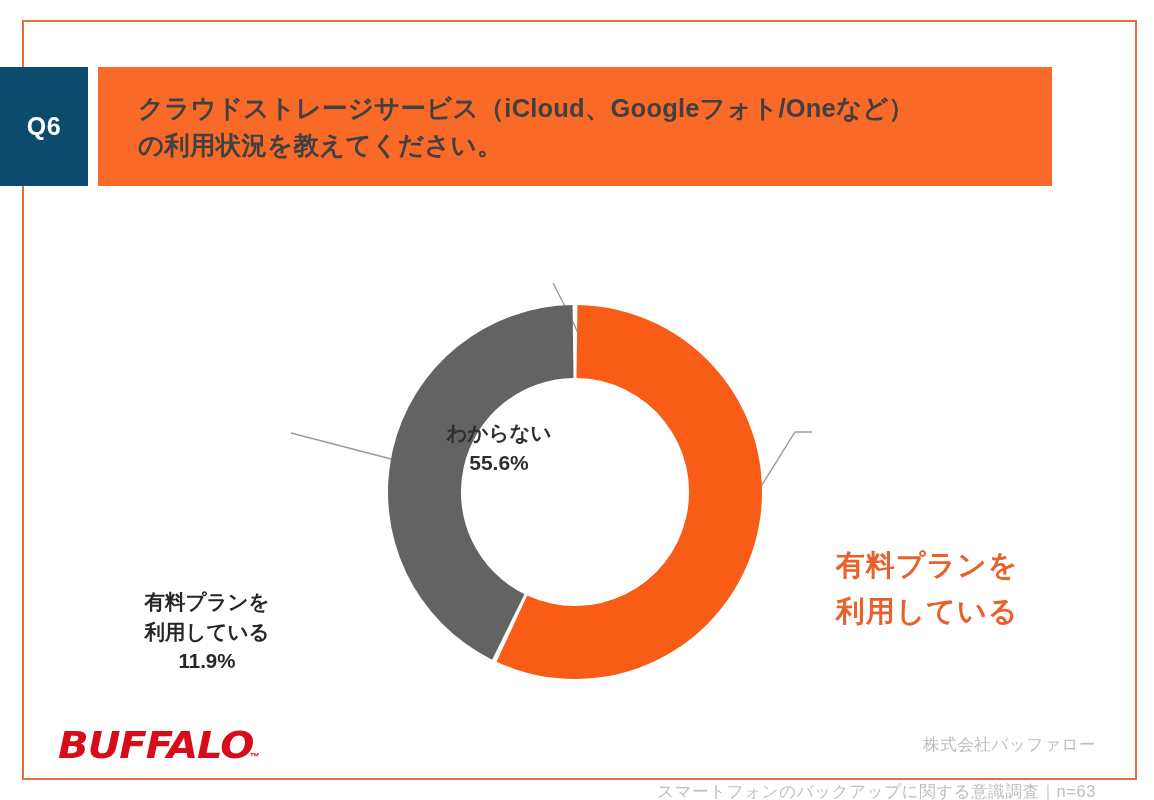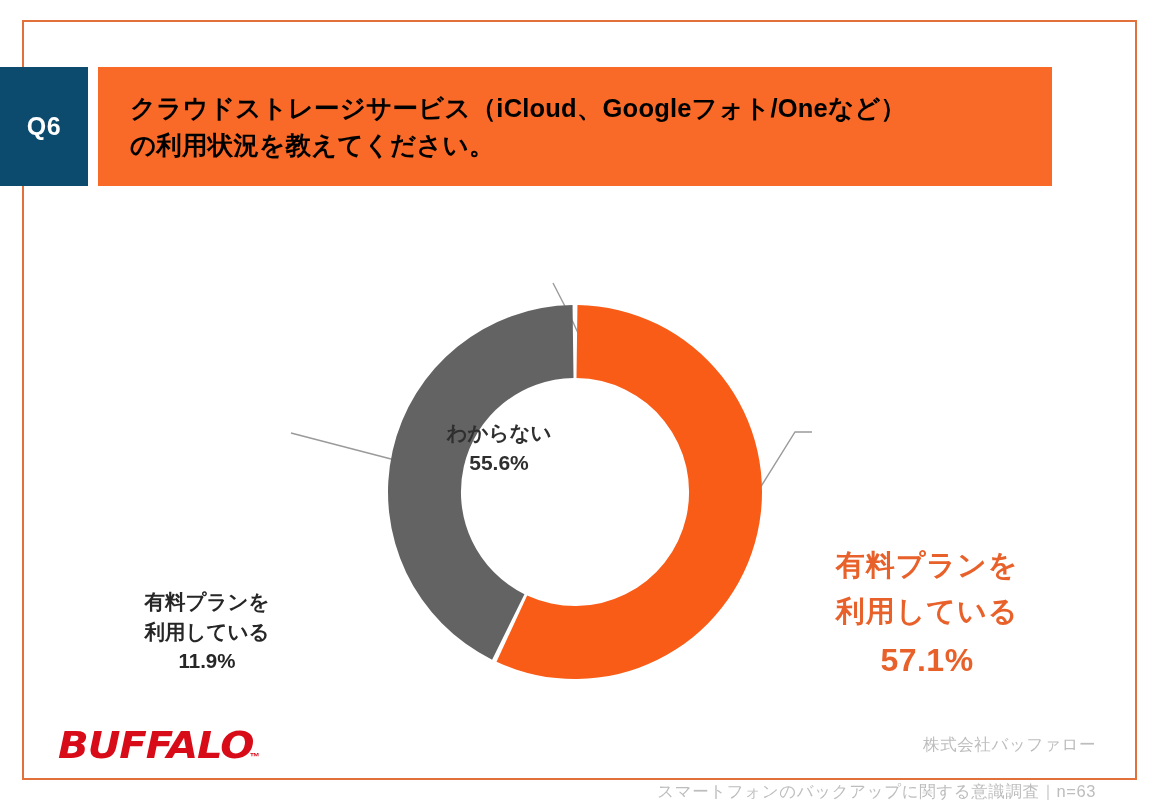--- a/index.html
+++ b/index.html
@@ -42,25 +42,26 @@
   #q-title-bar {
     position:absolute;
     left:98px; top:67px;
     width:954px; height:119px;
     background:#F96A28;
     display:flex; align-items:center;
   }
   #q-title-bar .title-wrap {
     padding-left:32px;
     padding-right:20px;
-    color:#000000;
+    color:#404040;
     font-size:25.5px;
     font-weight:bold;
     line-height:1.45;
     letter-spacing:0.2px;
+    margin-left:8px;
   }
   #q-title-bar .title-line { display:block; white-space:nowrap; }
 
   
   #chart-area {
     position:absolute;
     left:0; top:200px;
     width:1154px; height:500px;
   }
   #donut-svg { position:absolute; left:0; top:0; }
@@ -177,21 +178,20 @@
 
     <div class="chart-label" id="label-free">
       <span class="lab-line">有料プランを</span>
       <span class="lab-line">利用している</span>
       <span class="lab-line val">11.9%</span>
     </div>
 
     <div class="chart-label" id="label-paid">
       <span class="lab-line">有料プランを</span>
       <span class="lab-line">利用している</span>
-      <span class="lab-line val">57.1%</span>
     </div>
   </div>
 
   <div id="buffalo-logo">
     <span class="logo-word">BUFFALO</span>
     <span class="logo-tm">™</span>
   </div>
 
   <div id="footer-credit">
     <span class="credit-line">株式会社バッファロー</span>

